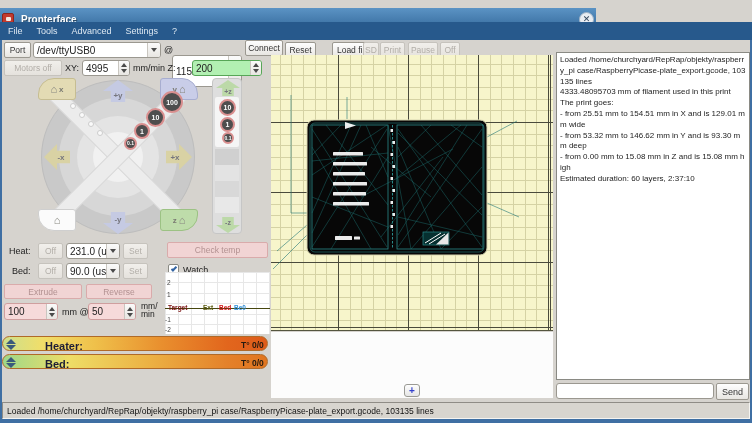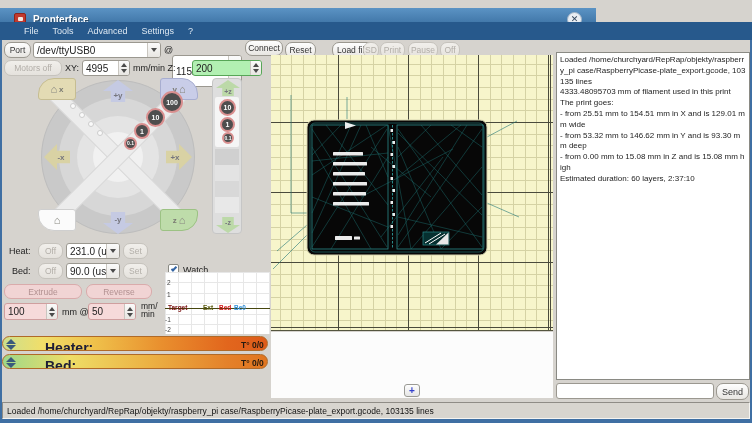--- a/index.html
+++ b/index.html
@@ -3,32 +3,32 @@
 <meta charset="utf-8">
 <style>
   *{box-sizing:border-box;margin:0;padding:0}
   html,body{background:#888}
   #app{position:relative;width:752px;height:423px;background:#d6d3ce;overflow:hidden;
        font-family:"Liberation Sans","DejaVu Sans",sans-serif;font-size:9px;color:#222}
   .abs{position:absolute}
   
   .frame{background:#3f6fa3}
   
-  .titlebar{left:0;top:8px;width:596px;height:22px;background:linear-gradient(#5b93c4,#356a9c);display:flex;align-items:center;padding:0 14px}
+  .titlebar{left:0;top:8px;width:596px;height:22px;background:linear-gradient(#5b93c4,#356a9c);display:flex;align-items:center;padding:0 2px}
   .app-icon{width:12px;height:12px;background:#c23a2e;border:1px solid #8d241c;border-radius:2px;position:relative}
   .app-icon::after{content:"";position:absolute;left:3px;top:3px;width:5px;height:4px;background:#f4e9e2;border-radius:1px}
   .title-text{margin-left:7px;color:#fff;font-weight:bold;font-size:10px;text-shadow:1px 1px 1px rgba(0,0,0,.45)}
   .close-btn{margin-left:auto;width:15px;height:15px;border-radius:50%;background:#e9edf2;border:1px solid #9fb2c6;color:#32465c;
              font-size:9px;font-weight:bold;display:flex;align-items:center;justify-content:center;line-height:1}
   
-  .menubar{left:0;top:22px;width:752px;height:18px;background:#27598c;display:flex;align-items:center;gap:14px;padding-left:24px;color:#dde8f2;font-size:9px}
+  .menubar{left:0;top:22px;width:752px;height:18px;background:#27598c;display:flex;align-items:center;gap:14px;padding-left:8px;color:#dde8f2;font-size:9px}
   .menu-item{cursor:default}
   
   .btn{position:absolute;display:flex;align-items:center;justify-content:center;font-size:8.5px;color:#333;
-       background:linear-gradient(#fefefe,#e8e6e2);border:1px solid #9b9890;border-radius:7px;white-space:nowrap;overflow:hidden}
+       background:linear-gradient(#fefefe,#e8e6e2);border:1px solid #9b9890;border-radius:2px;white-space:nowrap;overflow:hidden}
   .btn.dis{color:#b2aea8;background:linear-gradient(#f1efeb,#e5e2dd);border-color:#c6c3bd}
   .btn.pink{background:#f1d4d4;border-color:#d9abab;color:#b29191}
   
   .combo,.spin{position:absolute;display:flex;align-items:center;background:#fff;border:1px solid #9b9890;border-radius:3px;overflow:hidden}
   .fld-val{padding-left:3px;white-space:nowrap;overflow:hidden;flex:1;font-size:10px}
   .combo-arr{width:13px;align-self:stretch;display:flex;align-items:center;justify-content:center;border-left:1px solid #c9c6c0;background:linear-gradient(#fafafa,#e8e6e2)}
   .spin-btns{width:11px;align-self:stretch;display:flex;flex-direction:column;align-items:center;justify-content:center;gap:2px;border-left:1px solid #c9c6c0;background:linear-gradient(#fafafa,#e8e6e2)}
   .tri-up{display:block;width:0;height:0;border-left:3px solid transparent;border-right:3px solid transparent;border-bottom:4px solid #4a4a4a}
   .tri-dn{display:block;width:0;height:0;border-left:3px solid transparent;border-right:3px solid transparent;border-top:4px solid #4a4a4a}
   .lbl{position:absolute;font-size:9px;color:#222;white-space:nowrap}
@@ -48,21 +48,21 @@
   .zwhite{position:absolute;left:2px;top:18px;width:24px;height:50px;background:#f5f5f5;border-radius:2px}
   .zstripe{position:absolute;left:2px;width:24px;height:16px}
   
   .tgraph{left:165px;top:272px;width:105px;height:62px;background:#fff;
     background-image:repeating-linear-gradient(to right,#e7e7e7 0 1px,transparent 1px 13px),
                      repeating-linear-gradient(to bottom,#e7e7e7 0 1px,transparent 1px 10.5px)}
   .gtick{position:absolute;font-size:6.5px;color:#444}
   .glegend{position:absolute;top:33px;font-size:6.5px;font-weight:bold;line-height:1}
   
   .gauge{position:absolute;left:2px;width:266px;height:15px;border-radius:8px;border:1px solid #b06a28;overflow:hidden}
-  .gauge .glabel{position:absolute;left:42px;top:3px;font-size:14px;font-weight:bold;color:#1d1d35}
+  .gauge .glabel{position:absolute;left:42px;top:3px;font-size:11px;font-weight:bold;color:#1d1d35}
   .gauge .gvalue{position:absolute;left:238px;top:3px;font-size:8.5px;font-weight:bold;color:#241a10;white-space:nowrap}
   .gptr{position:absolute;left:2px;top:1px;width:11px;height:13px;display:flex;flex-direction:column;align-items:center;justify-content:center;gap:1px}
   .gptr i{display:block;width:0;height:0;border-left:5px solid transparent;border-right:5px solid transparent}
   .gptr .pu{border-bottom:5px solid #3a5a7c}
   .gptr .pd{border-top:5px solid #3a5a7c}
   
   .viewer{left:271px;top:55px;width:282px;height:276px;border-bottom:1px solid #55553f;background:
     repeating-linear-gradient(to right,#4a4a3c 0 1px,transparent 1px 70px),
     repeating-linear-gradient(to bottom,#4a4a3c 0 1px,transparent 1px 70px),
     repeating-linear-gradient(to right,#d5d2a4 0 1px,transparent 1px 11.666px),
@@ -211,20 +211,21 @@
   <div class="lbl" style="left:12px;top:266px">Bed:</div>
   <div class="btn dis" style="left:38px;top:263px;width:25px;height:16px">Off</div>
   <div class="combo" style="left:66px;top:263px;width:54px;height:16px">
     <span class="fld-val">90.0 (us</span>
     <span class="combo-arr">
         <i class="tri-dn"></i>
       </span>
   </div>
   <div class="btn dis" style="left:123px;top:263px;width:25px;height:16px">Set</div>
 
+  <div class="btn pink" style="left:167px;top:242px;width:101px;height:16px">Check temp</div>
   <div class="chk" style="left:168px;top:264px">
       <span class="mark"></span>
     </div>
   <div class="lbl" style="left:183px;top:265px">Watch</div>
 
   <div class="btn pink" style="left:4px;top:284px;width:78px;height:15px">Extrude</div>
   <div class="btn pink" style="left:86px;top:284px;width:66px;height:15px">Reverse</div>
   <div class="spin" style="left:4px;top:303px;width:54px;height:17px;background:#f6dada;border-color:#cf9f9f">
     <span class="fld-val">100</span>
     <span class="spin-btns">

